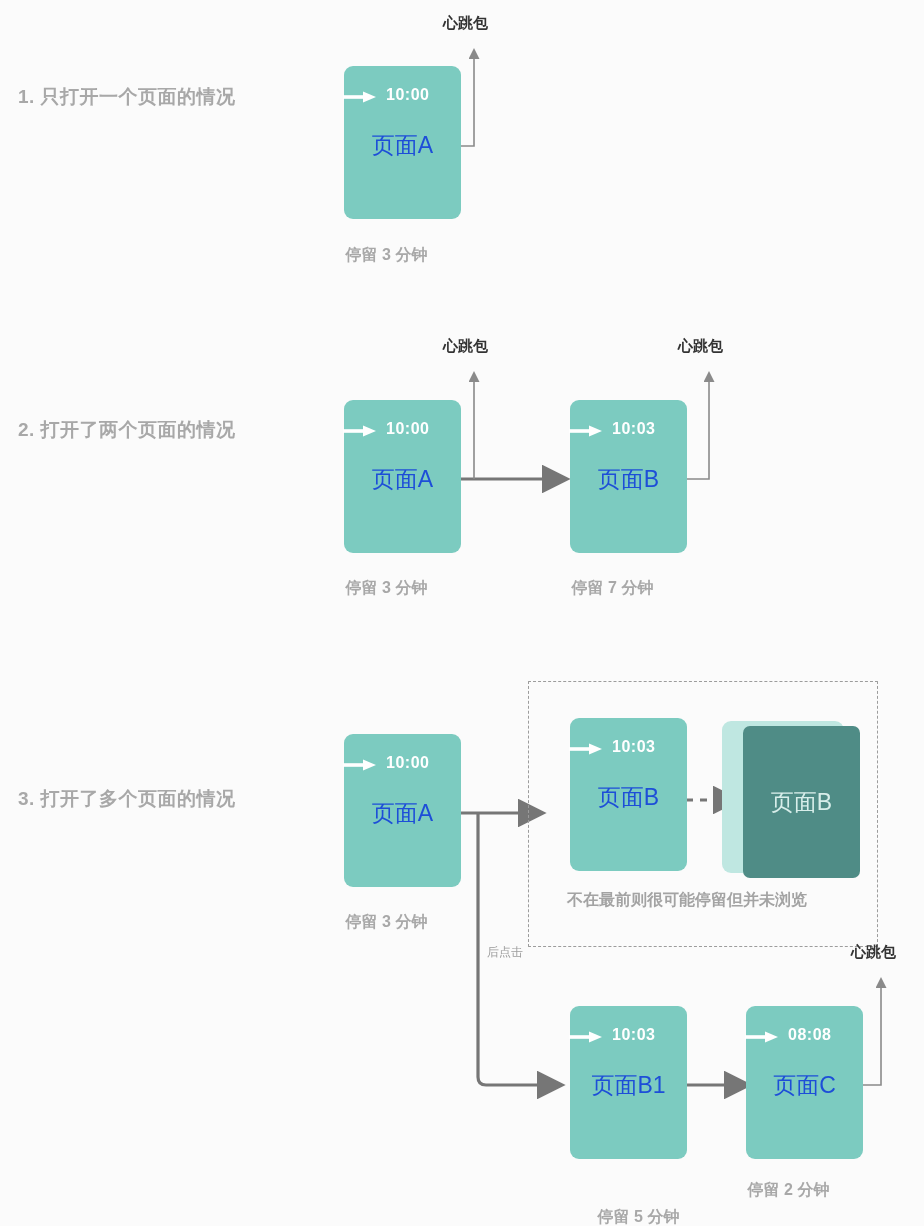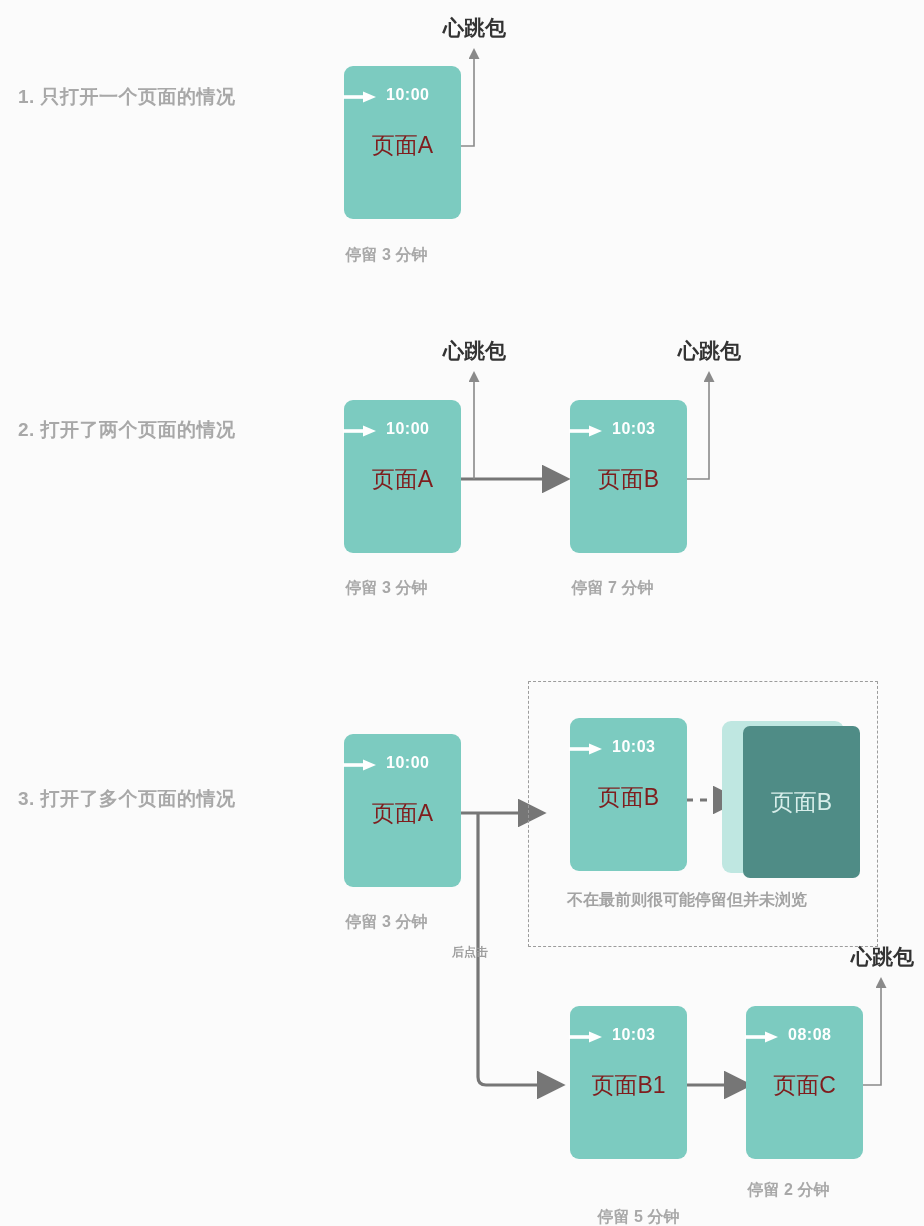--- a/index.html
+++ b/index.html
@@ -41,21 +41,21 @@
     font-size:16px;
     font-weight:bold;
     letter-spacing:.5px;
     white-space:nowrap;
   }
   .pagebox .pname{
     position:absolute;
     left:0;right:0;
     top:64px;
     text-align:center;
-    color:#7f1d1d;
+    color:#1d4ed8;
     font-size:23px;
     white-space:nowrap;
   }
   .pagebox.dark .pname{
     top:0;bottom:0;
     display:flex;align-items:center;justify-content:center;
     color:#d8eeea;
   }
   
   .enter-arrow{
@@ -84,30 +84,31 @@
   .note{
     position:absolute;
     color:#a3a3a3;
     font-size:16px;
     font-weight:bold;
     white-space:nowrap;
   }
   .hb-label{
     position:absolute;
     color:#333333;
-    font-size:21px;
+    font-size:15px;
     font-weight:bold;
     white-space:nowrap;
   }
   .branch-label{
     position:absolute;
     color:#9d9d9d;
     font-size:12px;
-    font-weight:bold;
-    white-space:nowrap;
+    font-weight:normal;
+    white-space:nowrap;
+    margin-left:35px;
   }
 
   
   .dashed-box{
     position:absolute;
     border:1.6px dashed #9c9c9c;
     border-radius:1px;
     box-sizing:border-box;
   }
 

